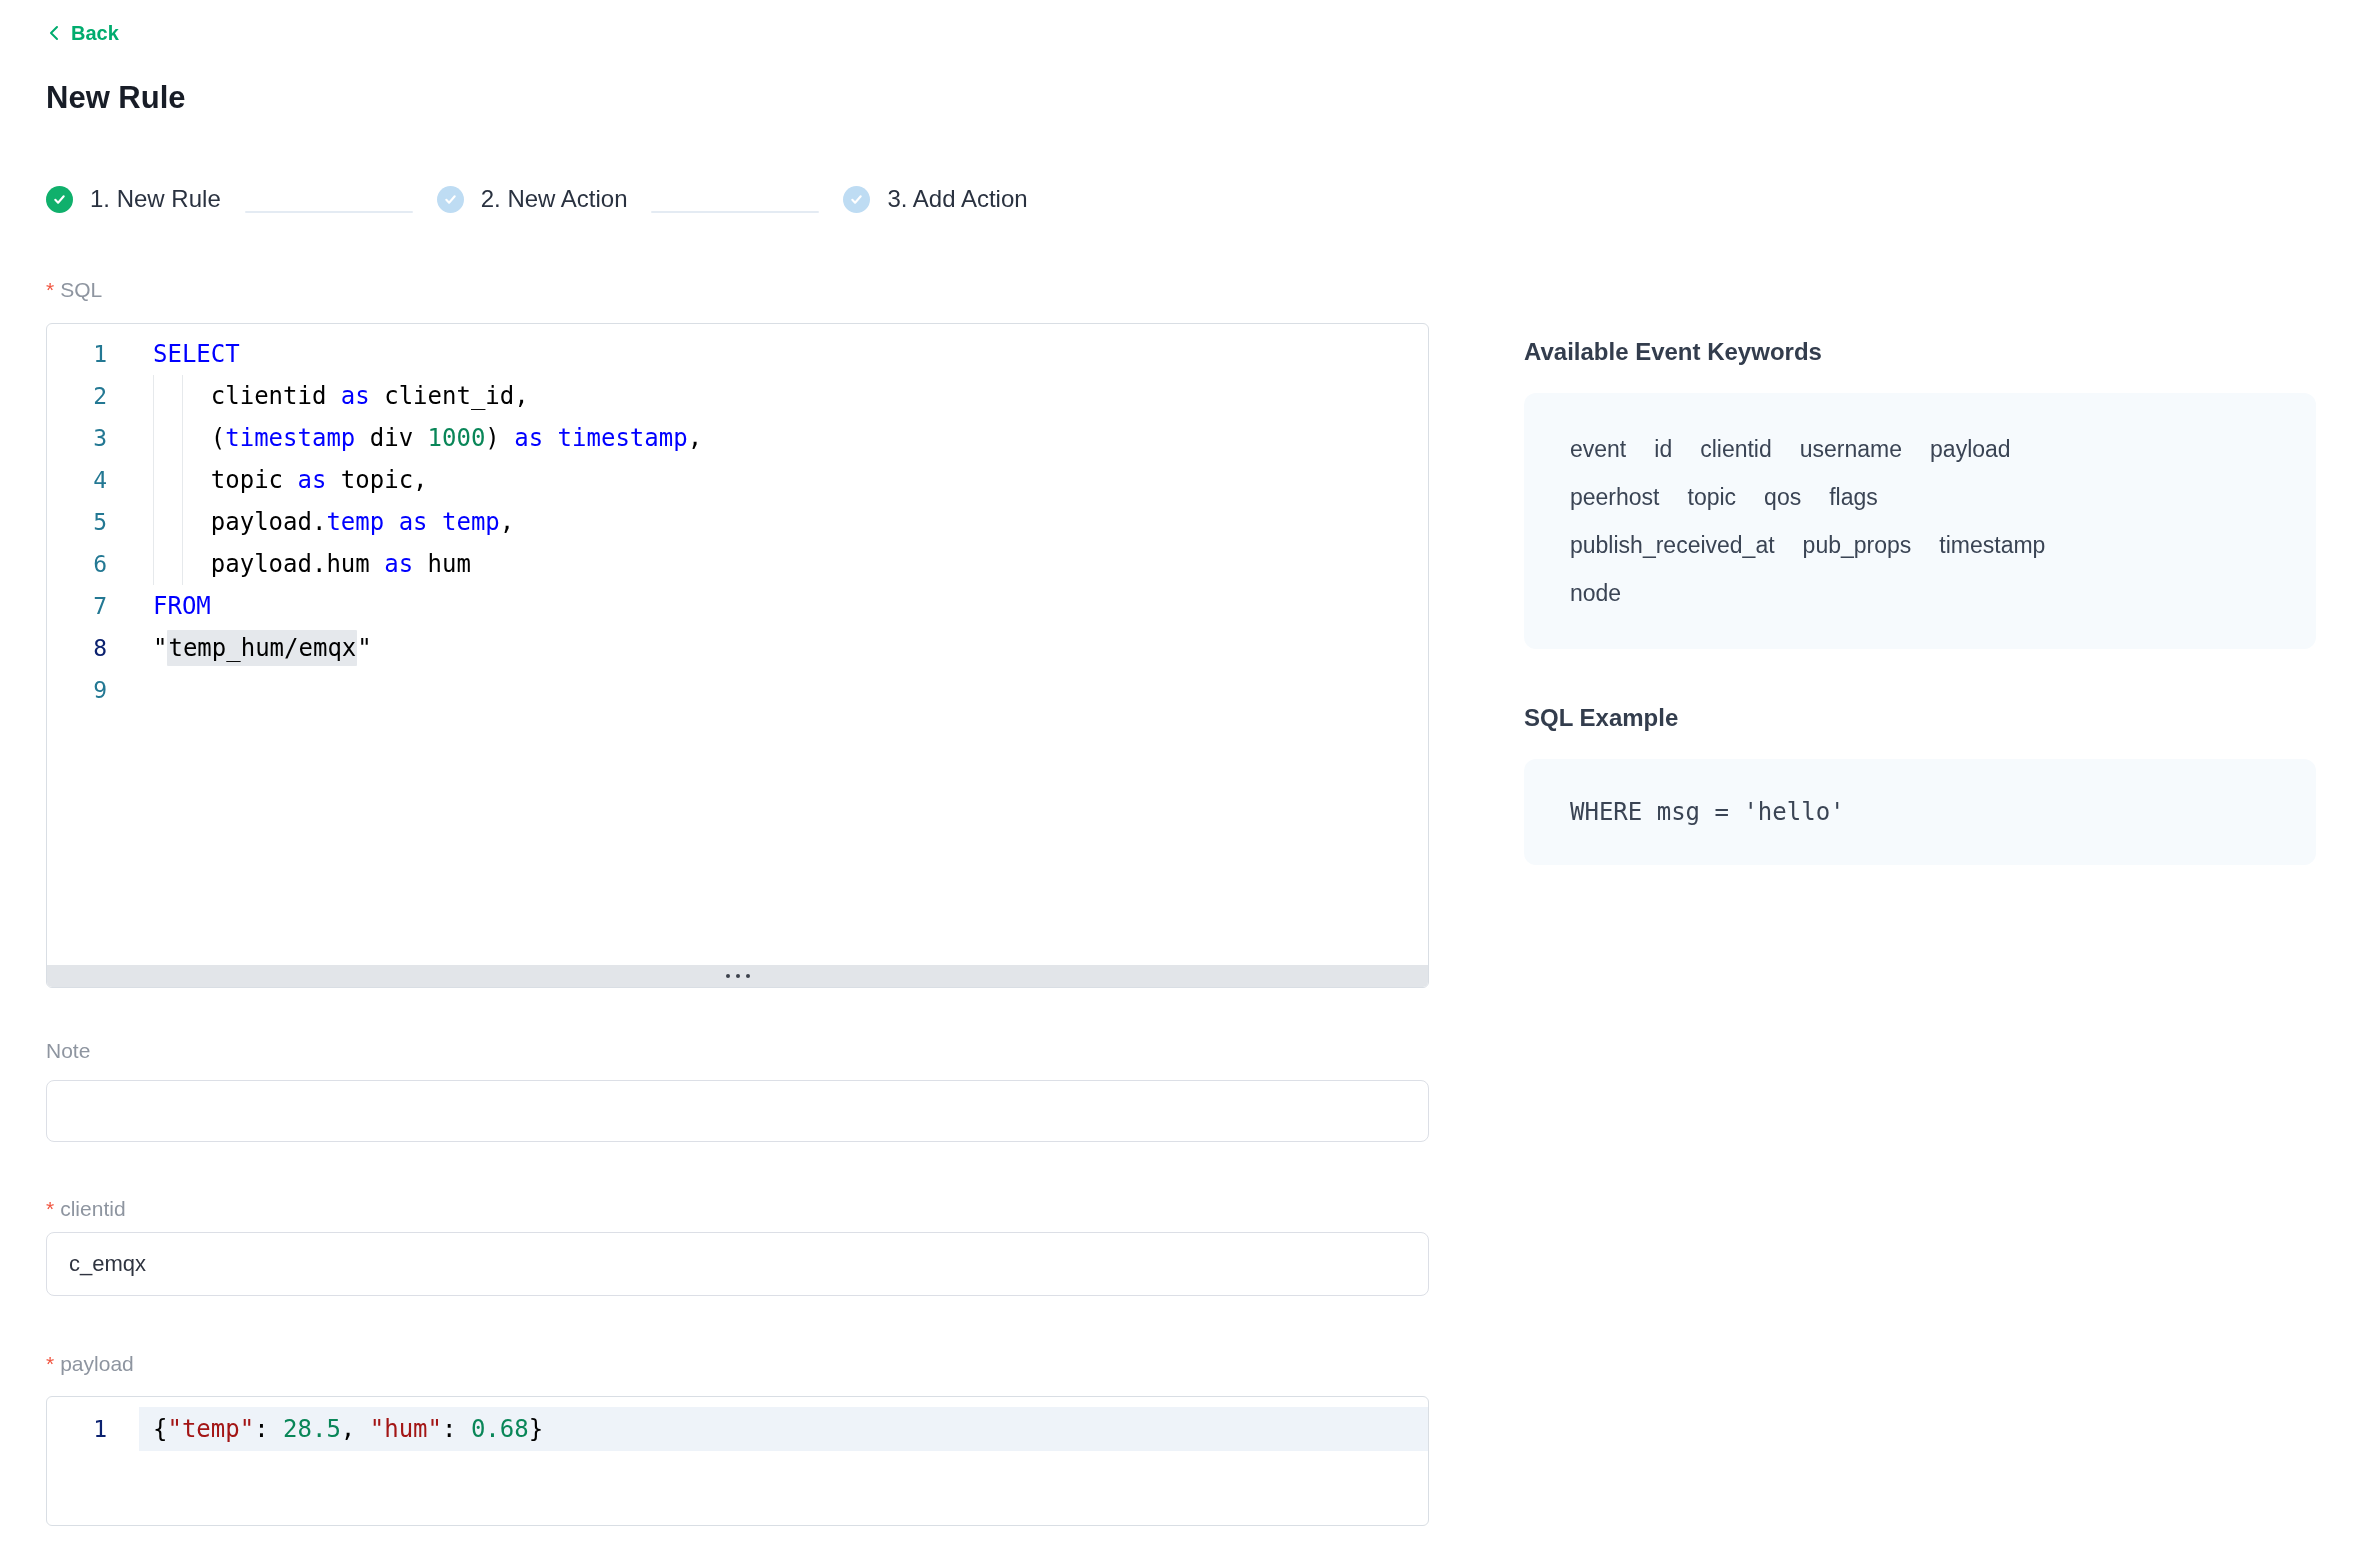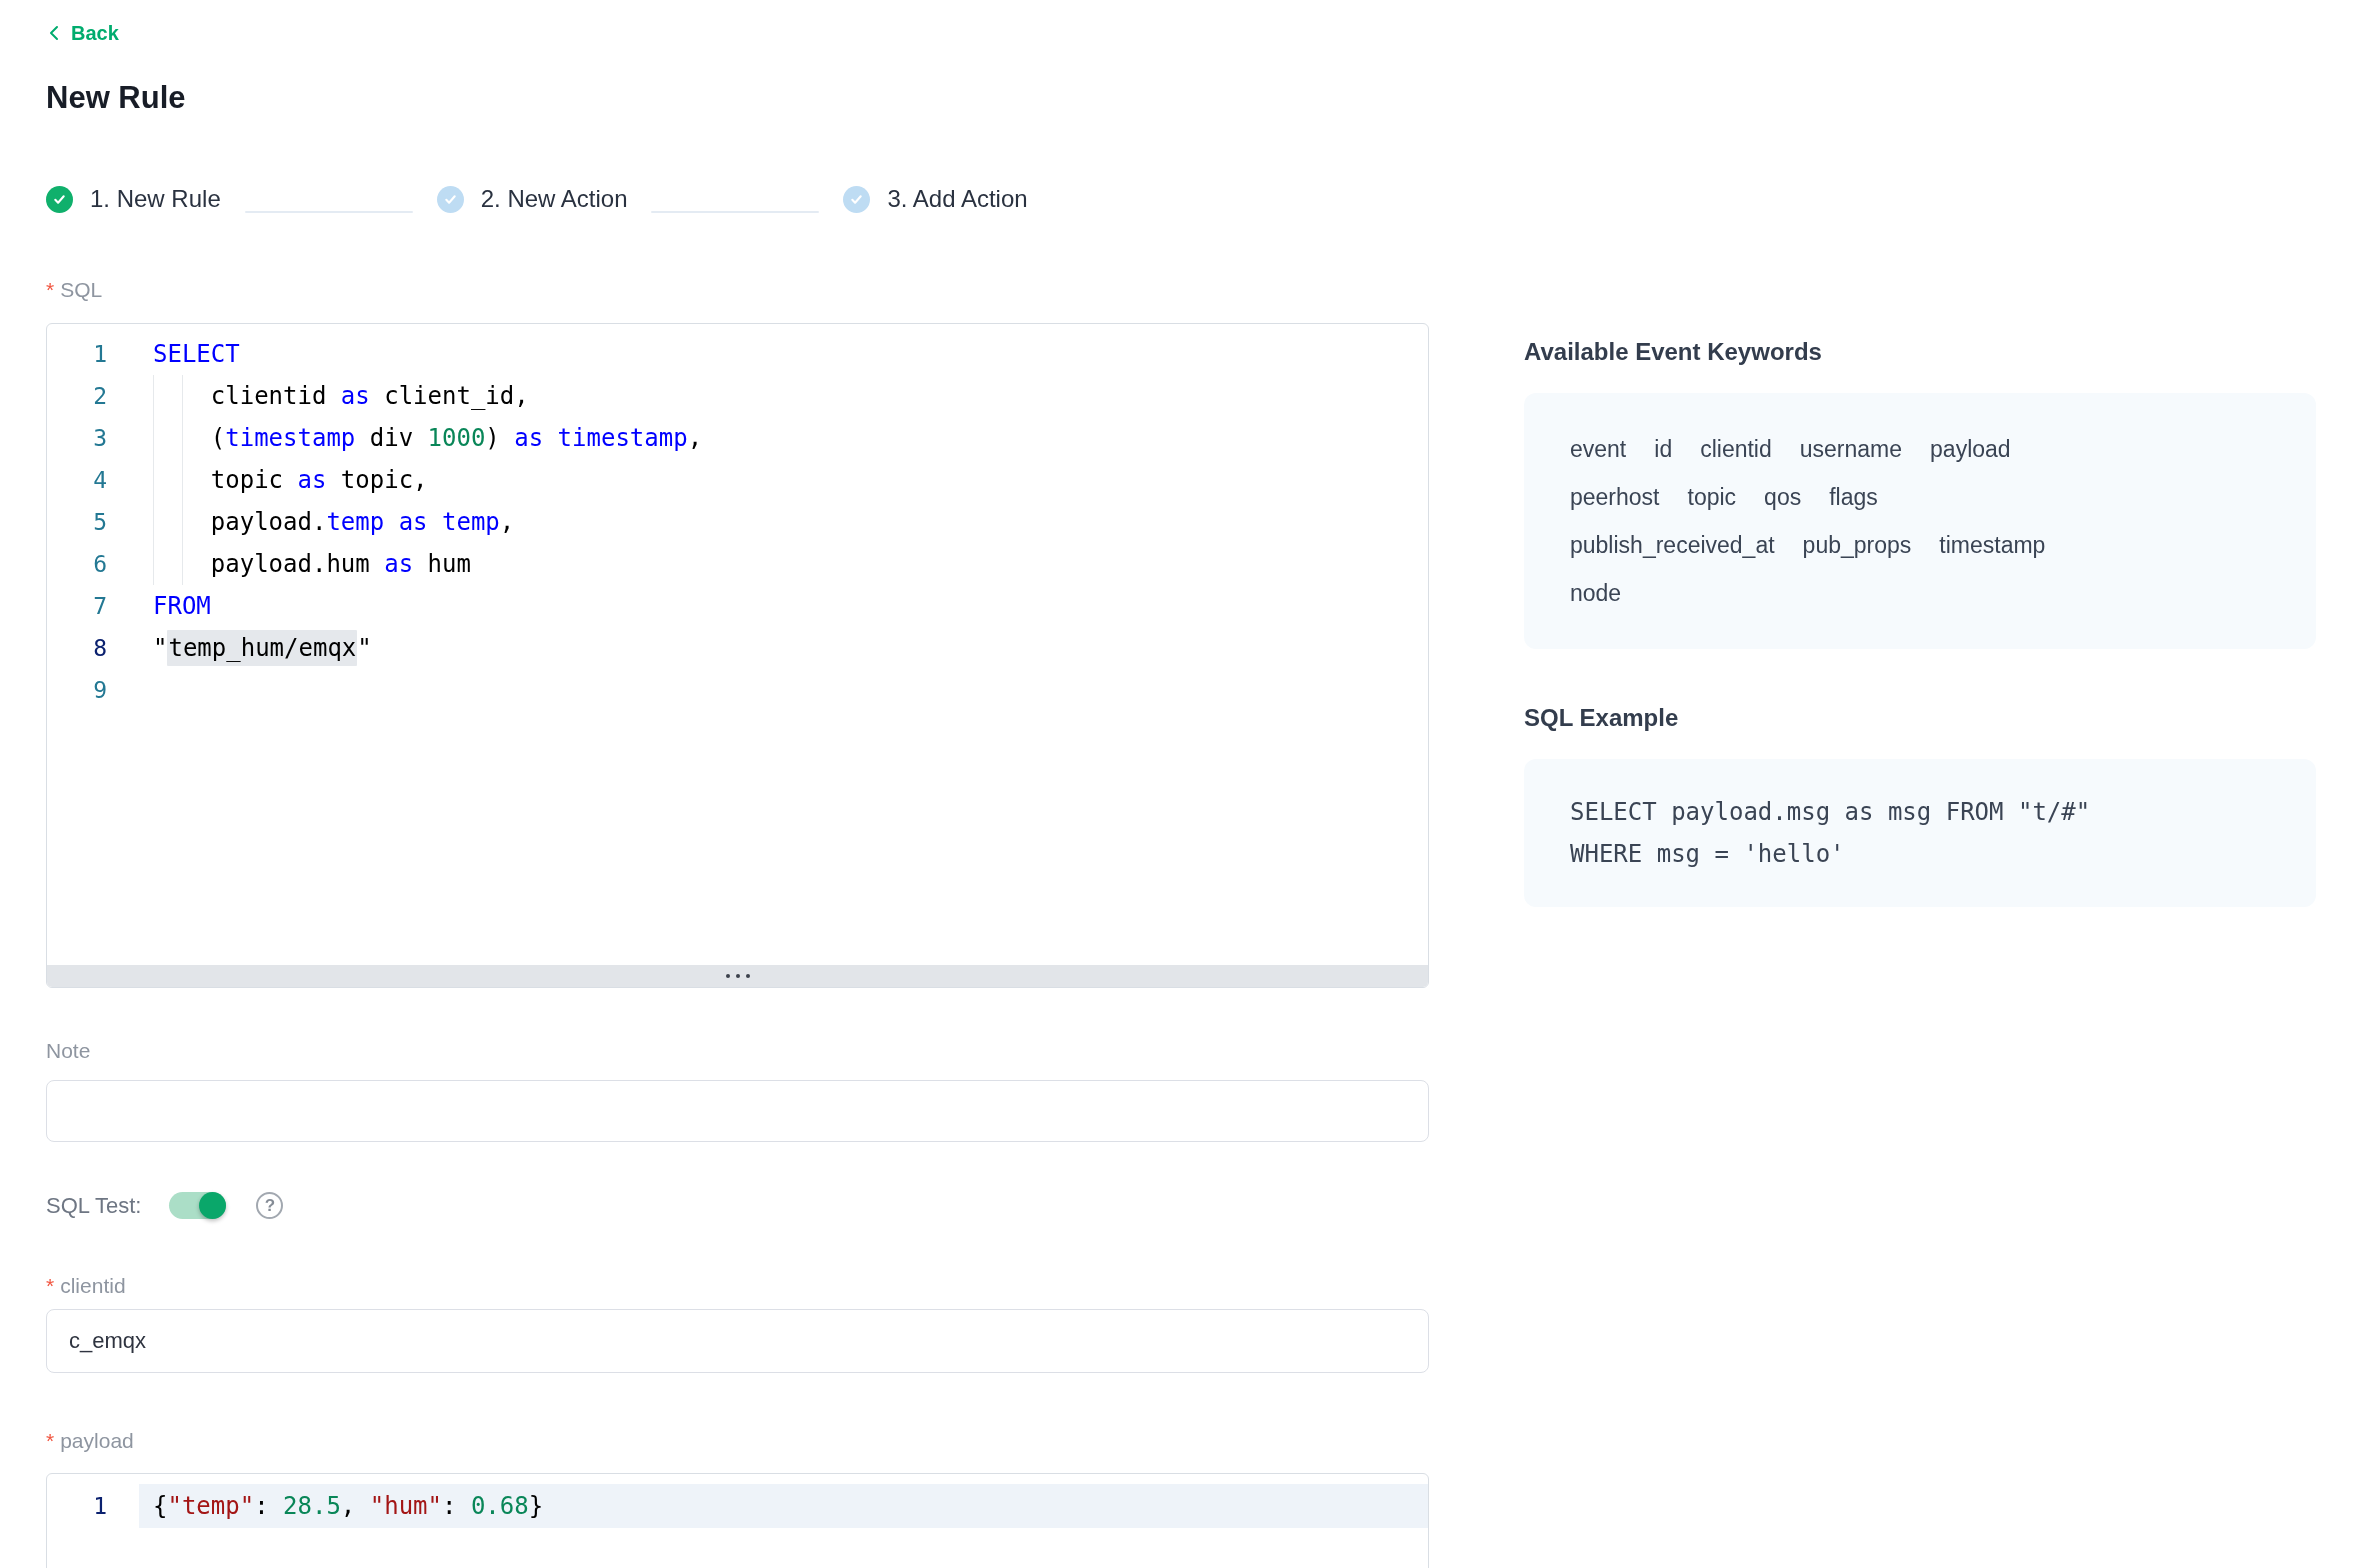--- a/index.html
+++ b/index.html
@@ -178,27 +178,20 @@
         <span class="dot"></span>
         <span class="dot"></span>
       </div>
     </div>
 
     <div class="field-label note-label">
       <span>Note</span>
     </div>
     <input class="text-input note-input" type="text" value="" style="">
 
-    <div class="sqltest-row">
-      <span class="sqltest-label">SQL Test:</span>
-      <div class="toggle">
-        <div class="knob"></div>
-      </div>
-      <div class="help-icon">?</div>
-    </div>
 
     <div class="field-label clientid-label">
       <span class="req">*</span>
       <span>clientid</span>
     </div>
     <input class="text-input clientid-input" type="text" value="c_emqx" style="">
 
     <div class="field-label payload-label">
       <span class="req">*</span>
       <span>payload</span>
@@ -235,18 +228,17 @@
           <span class="kw">pub_props</span>
           <span class="kw">timestamp</span>
         </div>
         <div class="kw-row">
           <span class="kw">node</span>
         </div>
       </div>
 
     <div class="panel-title example-title">SQL Example</div>
     <div class="example-box">
-        <div class="example-line">SELECT payload.msg as msg FROM "t/#"</div>
         <div class="example-line">WHERE msg = 'hello'</div>
       </div>
   </div>
 
 </div>
 
 </body></html>

